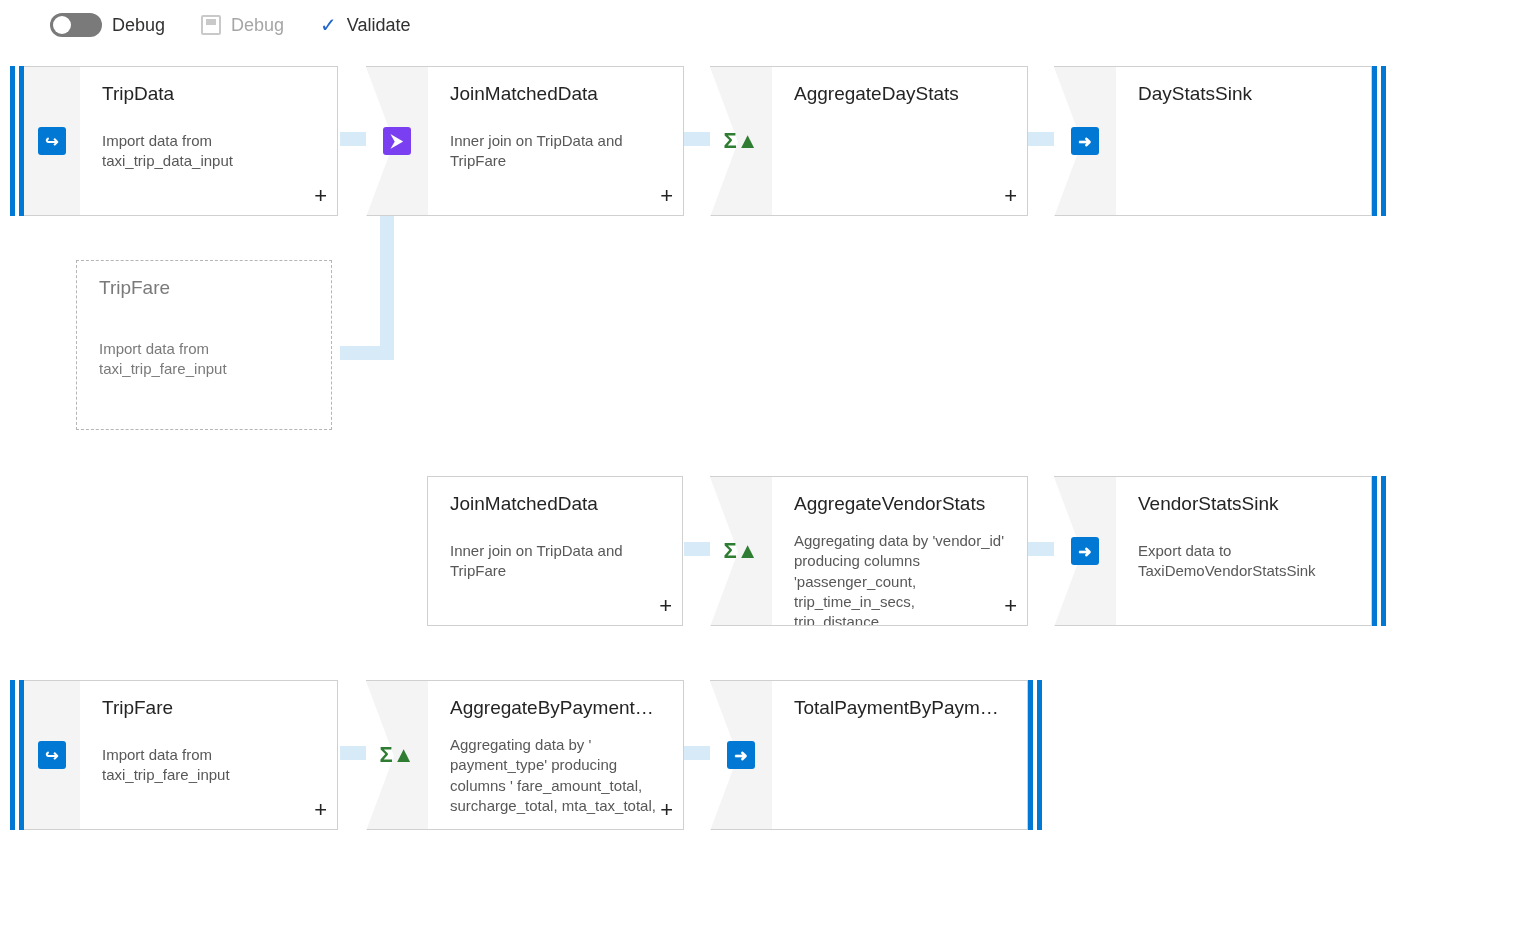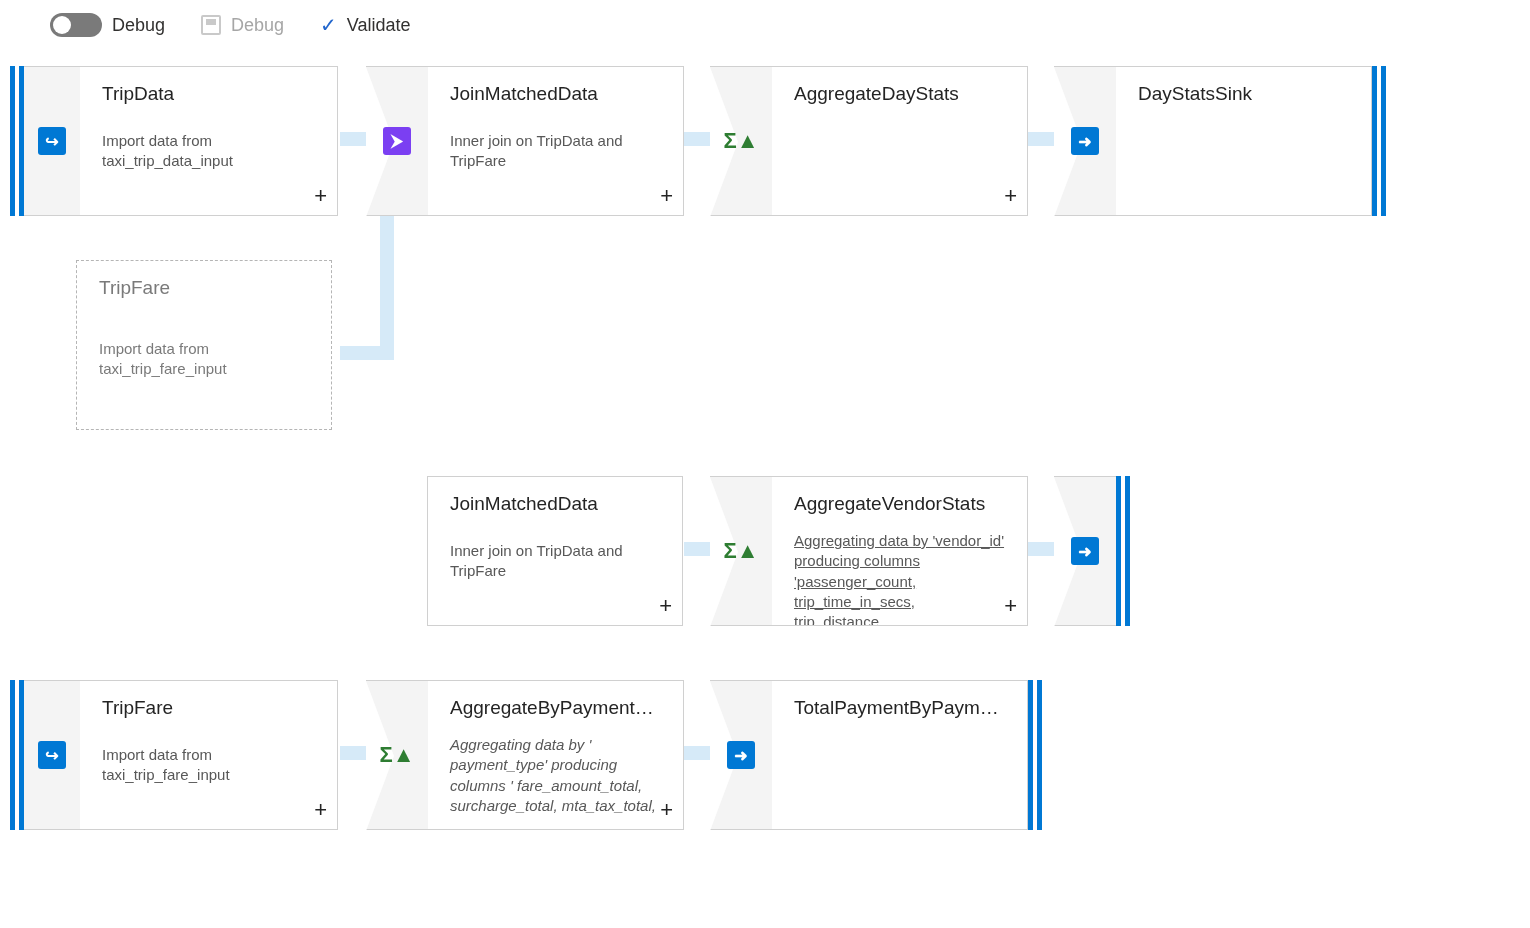--- a/index.html
+++ b/index.html
@@ -317,33 +317,37 @@
   </div>
 
   <div class="node" style="left:710px; top:416px;">
     <div class="node-body">
       <div class="icon-rail" style="height:150px; width:62px;">
         <div class="chev-in" style="border-top:75px solid transparent; border-bottom:75px solid transparent;"></div>
         <div class="icon-sq icon-sigma" style="z-index:2;">Σ▲</div>
       </div>
       <div class="content" style="width:256px; height:150px;">
         <div class="title">AggregateVendorStats</div>
-        <div class="desc" style="margin-top:-10px;text-decoration:underline;">Aggregating data by 'vendor_id' producing columns 'passenger_count, trip_time_in_secs, trip_distance,</div>
+        <div class="desc" style="margin-top:-10px;">Aggregating data by 'vendor_id' producing columns 'passenger_count, trip_time_in_secs, trip_distance,</div>
         <div class="plus">+</div>
         <div class="chev-out" style="border-top:75px solid transparent; border-bottom:75px solid transparent;"></div>
         <div class="chev-out-inner" style="border-top:74px solid transparent; border-bottom:74px solid transparent;"></div>
       </div>
     </div>
   </div>
 
   <div class="node" style="left:1054px; top:416px;">
     <div class="node-body">
       <div class="icon-rail" style="height:150px; width:62px;">
         <div class="chev-in" style="border-top:75px solid transparent; border-bottom:75px solid transparent;"></div>
         <div class="icon-sq icon-sink" style="z-index:2;">➜</div>
+      </div>
+      <div class="content" style="width:256px; height:150px;">
+        <div class="title">VendorStatsSink</div>
+        <div class="desc">Export data to TaxiDemoVendorStatsSink</div>
       </div>
       <div class="start-bar"></div>
       <div class="start-gap"></div>
       <div class="start-bar"></div>
     </div>
   </div>
 
   <div class="node" style="left:10px; top:620px;">
     <div class="node-body">
       <div class="start-bar"></div>
@@ -363,21 +367,21 @@
   </div>
 
   <div class="node" style="left:366px; top:620px;">
     <div class="node-body">
       <div class="icon-rail" style="height:150px; width:62px;">
         <div class="chev-in" style="border-top:75px solid transparent; border-bottom:75px solid transparent;"></div>
         <div class="icon-sq icon-sigma" style="z-index:2;">Σ▲</div>
       </div>
       <div class="content" style="width:256px; height:150px;">
         <div class="title">AggregateByPaymentTy...</div>
-        <div class="desc" style="margin-top:-10px;font-style:italic;">Aggregating data by ' payment_type' producing columns ' fare_amount_total, surcharge_total,  mta_tax_total,</div>
+        <div class="desc" style="margin-top:-10px;">Aggregating data by ' payment_type' producing columns ' fare_amount_total, surcharge_total,  mta_tax_total,</div>
         <div class="plus">+</div>
         <div class="chev-out" style="border-top:75px solid transparent; border-bottom:75px solid transparent;"></div>
         <div class="chev-out-inner" style="border-top:74px solid transparent; border-bottom:74px solid transparent;"></div>
       </div>
     </div>
   </div>
 
   <div class="node" style="left:710px; top:620px;">
     <div class="node-body">
       <div class="icon-rail" style="height:150px; width:62px;">

